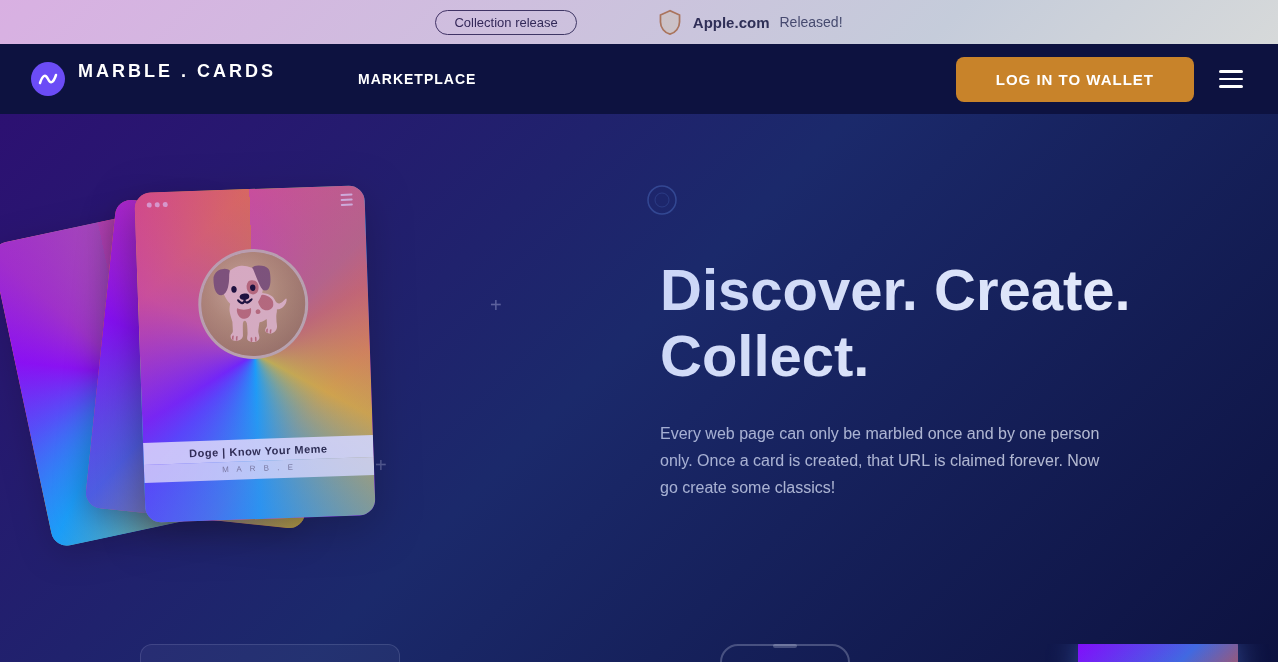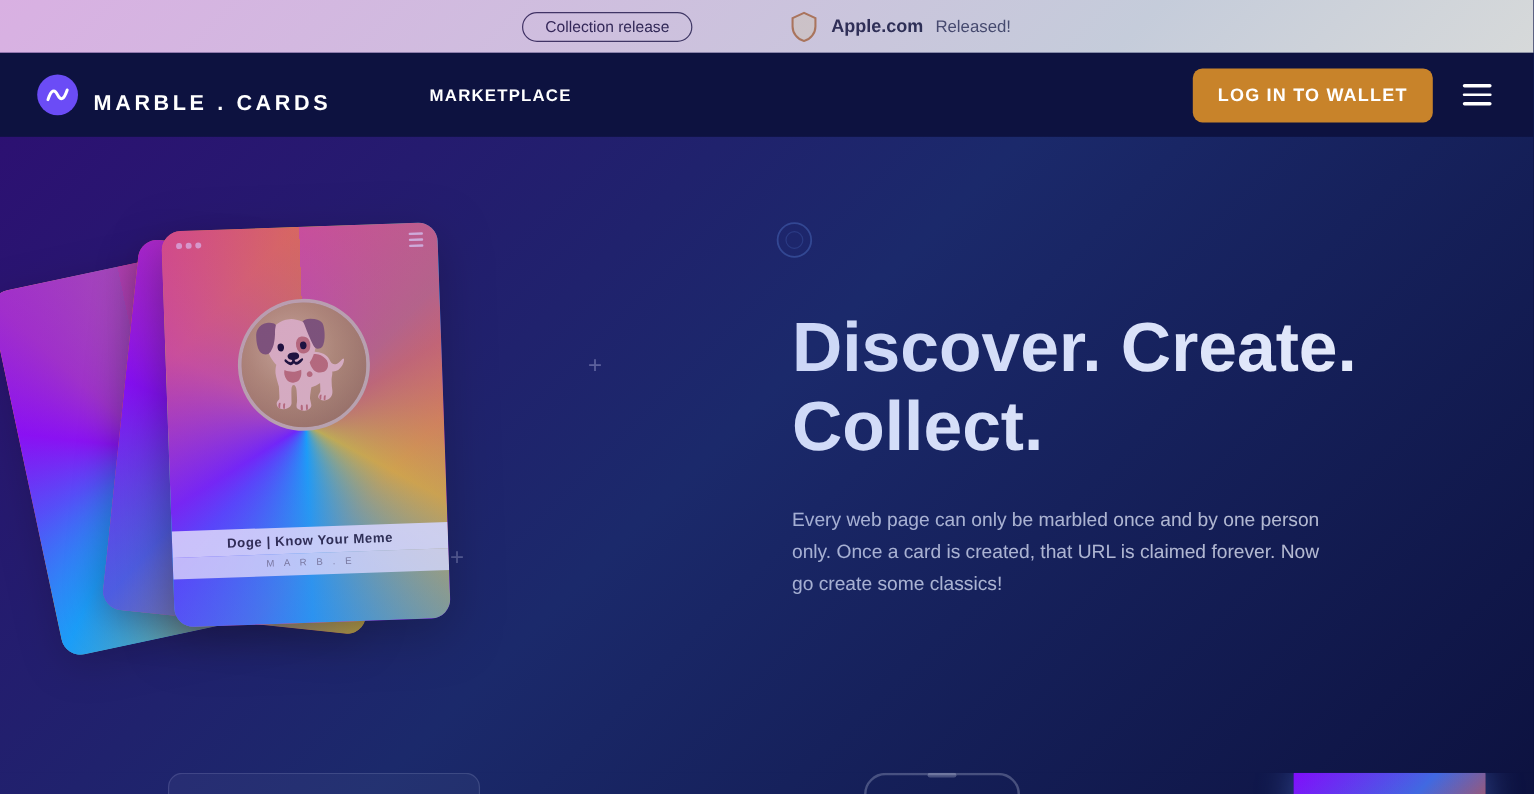--- a/index.html
+++ b/index.html
@@ -48,21 +48,21 @@
       background: #0d1240;
       height: 70px;
       display: flex;
       align-items: center;
       padding: 0 30px;
       position: relative;
       z-index: 10;
     }
     .logo-area {
       display: flex;
-      align-items: flex-end;
+      align-items: flex-start;
       gap: 12px;
       text-decoration: none;
     }
     .logo-icon {
       width: 36px;
       height: 36px;
     }
     .logo-text {
       color: #fff;
       font-size: 18px;
@@ -88,21 +88,21 @@
     .nav-right {
       margin-left: auto;
       display: flex;
       align-items: center;
       gap: 20px;
     }
     .login-btn {
       background: #c8832a;
       color: #fff;
       border: none;
-      padding: 14px 21px;
+      padding: 14px 40px;
       border-radius: 8px;
       font-size: 15px;
       font-weight: 700;
       letter-spacing: 1px;
       cursor: pointer;
       text-transform: uppercase;
     }
     .hamburger-btn {
       background: transparent;
       border: none;

